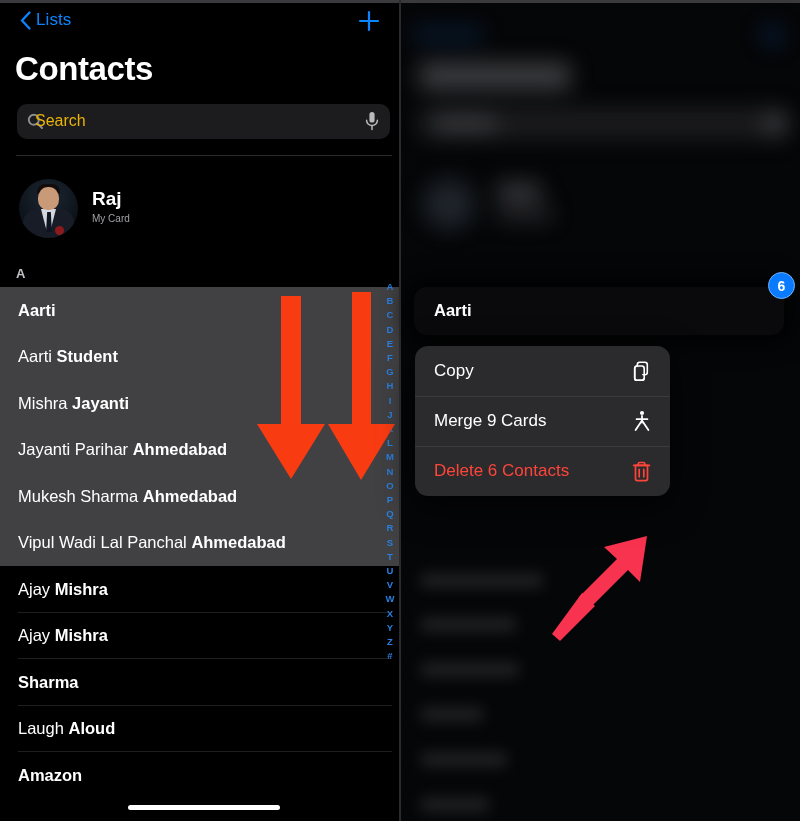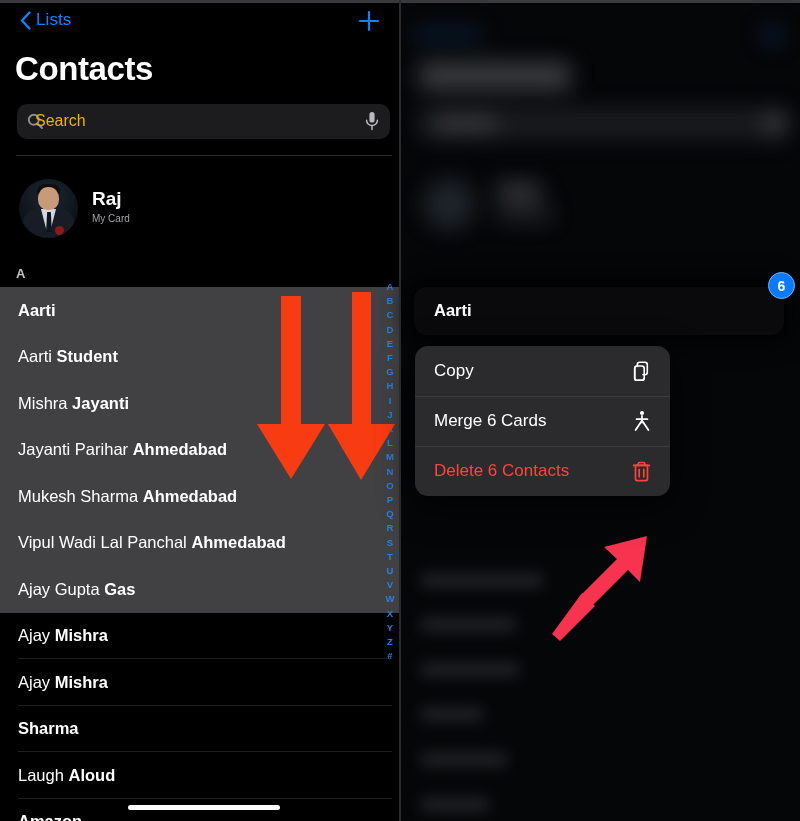--- a/index.html
+++ b/index.html
@@ -508,24 +508,20 @@
         <div class="contact-row selected">
           <div class="nm"><span>Jayanti Parihar</span> <b>Ahmedabad</b></div>
           <div class="sep"></div>
         </div>
         <div class="contact-row selected">
           <div class="nm"><span>Mukesh Sharma</span> <b>Ahmedabad</b></div>
           <div class="sep"></div>
         </div>
         <div class="contact-row selected">
           <div class="nm"><span>Vipul Wadi Lal Panchal</span> <b>Ahmedabad</b></div>
-          <div class="sep"></div>
-        </div>
-        <div class="contact-row selected">
-          <div class="nm"><span>Ajay Gupta</span> <b>Gas</b></div>
           <div class="sep"></div>
         </div>
         <div class="contact-row">
           <div class="nm"><span>Ajay</span> <b>Mishra</b></div>
           <div class="sep"></div>
         </div>
         <div class="contact-row">
           <div class="nm"><span>Ajay</span> <b>Mishra</b></div>
           <div class="sep"></div>
         </div>
@@ -623,21 +619,21 @@
         <span>Copy</span>
         <span class="mi-icon">
           <svg width="21" height="21" viewBox="0 0 21 21" fill="none" stroke="currentColor" stroke-width="1.6" stroke-linejoin="round">
             <rect x="6.3" y="1.3" width="10" height="12.4" rx="2.4"></rect>
             <path d="M13.2 16.9a2.4 2.4 0 0 1-2.4 2.4H6.1a2.4 2.4 0 0 1-2.4-2.4V7.4a2.4 2.4 0 0 1 2.4-2.4" fill="#2b2b2d"></path>
             <rect x="3.7" y="5" width="9.5" height="14.3" rx="2.4"></rect>
           </svg>
         </span>
       </div>
       <div class="menu-item">
-        <span>Merge 6 Cards</span>
+        <span>Merge 9 Cards</span>
         <span class="mi-icon">
           <svg width="18" height="22" viewBox="0 0 18 22" fill="none" stroke="currentColor" stroke-width="1.8" stroke-linecap="round">
             <circle cx="9" cy="3" r="2.1" fill="currentColor" stroke="none"></circle>
             <line x1="9" y1="6" x2="9" y2="12.5"></line>
             <line x1="9" y1="10.5" x2="2.6" y2="20"></line>
             <line x1="9" y1="10.5" x2="15.4" y2="20"></line>
             <line x1="3.6" y1="9.2" x2="14.4" y2="9.2"></line>
           </svg>
         </span>
       </div>

